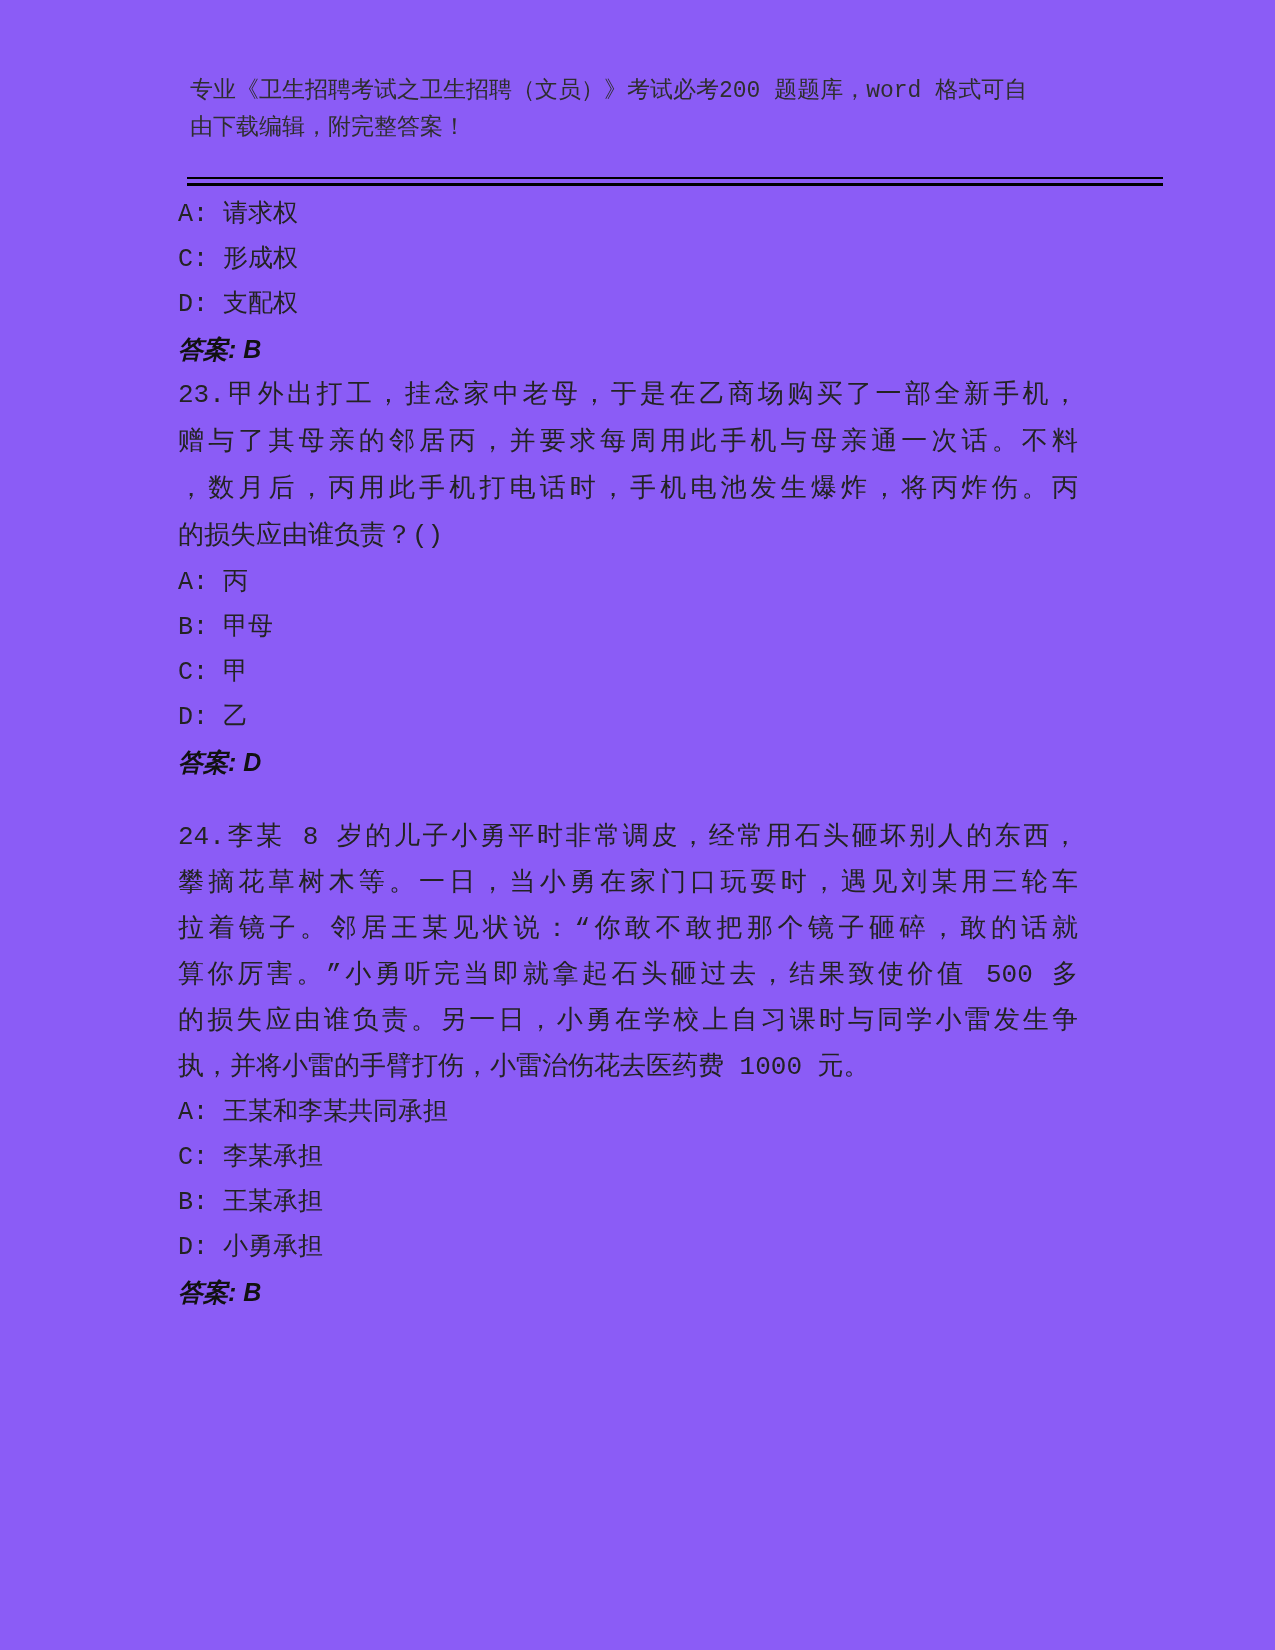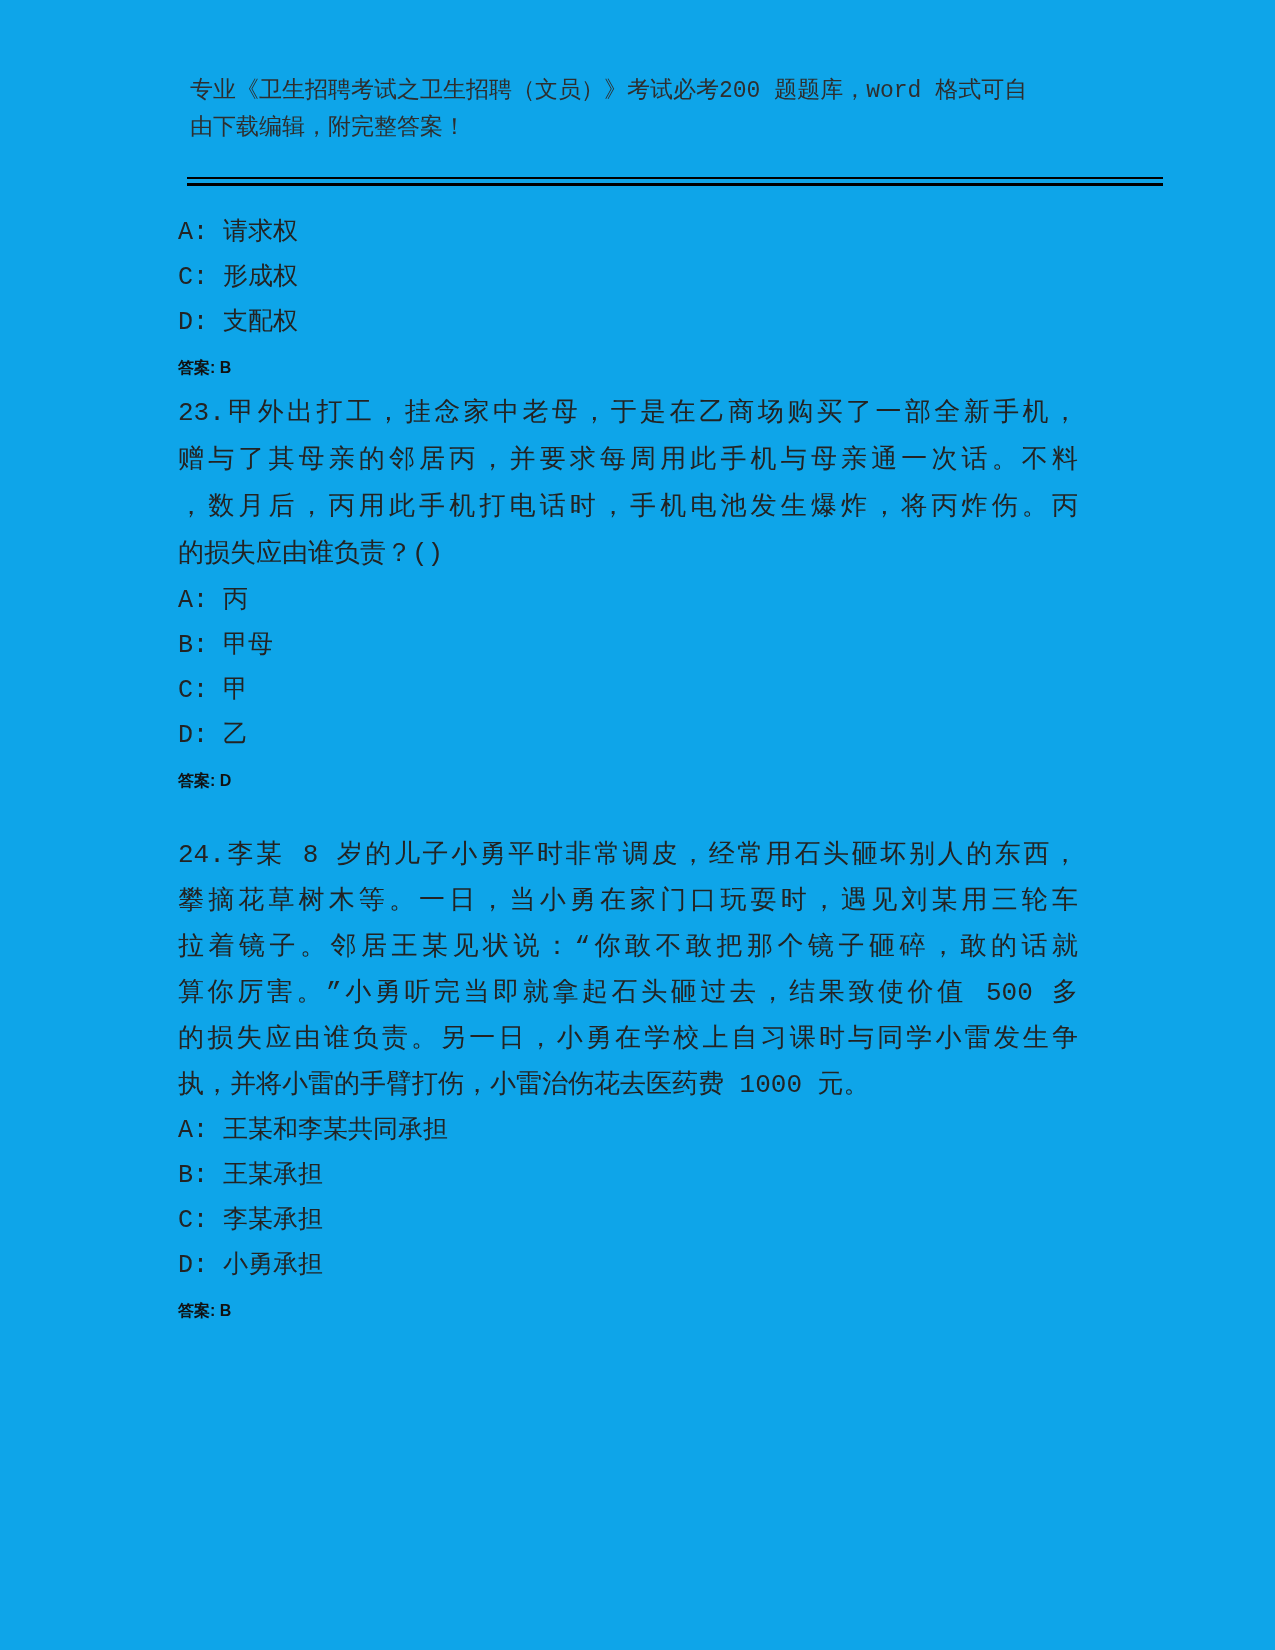--- a/index.html
+++ b/index.html
@@ -1,46 +1,46 @@
 <!DOCTYPE html>
 <html><head>
 <meta charset="utf-8">
 <style>
   html,body{margin:0;padding:0;background:#ffffff;}
   .page{
-    width:1275px;height:1650px;background:#0ea5e9;position:relative;
+    width:1275px;height:1650px;background:#8b5cf6;position:relative;
     overflow:hidden;box-sizing:border-box;
     font-family:"Liberation Serif","DejaVu Serif",serif;
   }
   .header{
     padding-top:73px;margin-left:190px;width:880px;
     font-family:"Liberation Mono","Liberation Serif",serif;
     font-size:23px;line-height:37px;color:#2e2e2e;
   }
   .header-rule{
     margin-left:187px;margin-top:30px;width:976px;height:4px;
     border-top:2px solid #000;border-bottom:3px solid #000;
   }
   .doc-body{
     margin-left:178px;width:900px;
     font-family:"Liberation Mono","Liberation Serif",serif;
     color:#232323;
   }
   .question{margin:0;padding:0;}
-  .q22{margin-top:24px;}
+  .q22{margin-top:6px;}
   .q23{}
   .q24{margin-top:29px;}
   .stem-line{font-size:26px;line-height:47px;height:47px;white-space:nowrap;}
   .q24 .stem-line{line-height:46px;height:46px;}
   .stem-line.full{white-space:normal;text-align:justify;text-align-last:justify;}
   .option-line{font-size:25px;line-height:45px;height:45px;}
   .answer-line{
-    font-size:16px;line-height:45px;height:45px;
+    font-size:25px;line-height:45px;height:45px;
     font-family:"Liberation Sans","DejaVu Sans",sans-serif;
-    font-weight:700;color:#111111;
+    font-weight:700;color:#111111;font-style:italic;
   }
 </style>
 </head>
 <body>
 
 <div class="page">
 
   <div class="header">
     <div class="header-line">专业《卫生招聘考试之卫生招聘（文员）》考试必考200 题题库，word 格式可自</div>
     <div class="header-line">由下载编辑，附完整答案！</div>
@@ -70,20 +70,20 @@
     </section>
 
     <section class="question q24">
       <div class="stem-line full">24.李某 8 岁的儿子小勇平时非常调皮，经常用石头砸坏别人的东西，</div>
       <div class="stem-line full">攀摘花草树木等。一日，当小勇在家门口玩耍时，遇见刘某用三轮车</div>
       <div class="stem-line full">拉着镜子。邻居王某见状说：“你敢不敢把那个镜子砸碎，敢的话就</div>
       <div class="stem-line full">算你厉害。”小勇听完当即就拿起石头砸过去，结果致使价值 500 多</div>
       <div class="stem-line full">的损失应由谁负责。另一日，小勇在学校上自习课时与同学小雷发生争</div>
       <div class="stem-line">执，并将小雷的手臂打伤，小雷治伤花去医药费 1000 元。</div>
       <div class="option-line">A: 王某和李某共同承担</div>
+      <div class="option-line">C: 李某承担</div>
       <div class="option-line">B: 王某承担</div>
-      <div class="option-line">C: 李某承担</div>
       <div class="option-line">D: 小勇承担</div>
       <div class="answer-line">答案: B</div>
     </section>
 
   </div>
 </div>
 
 </body></html>

